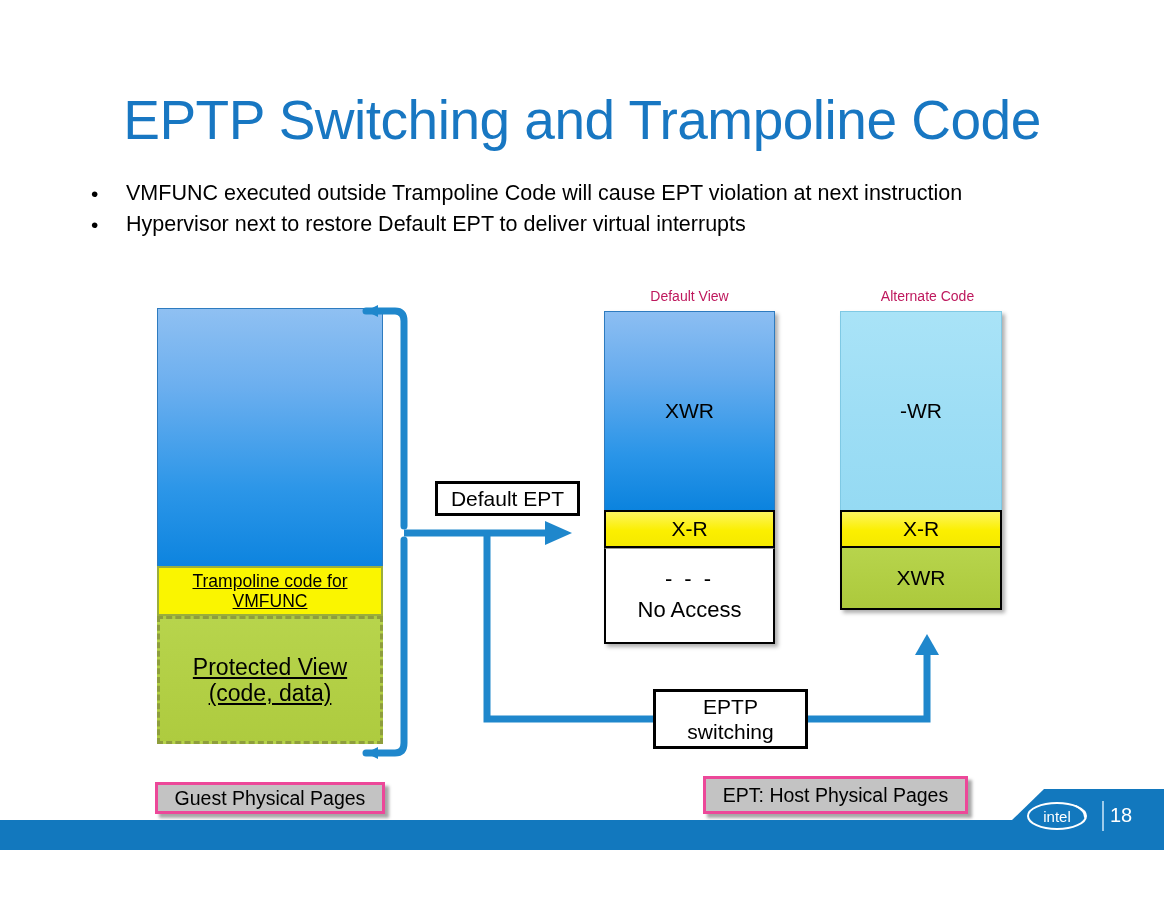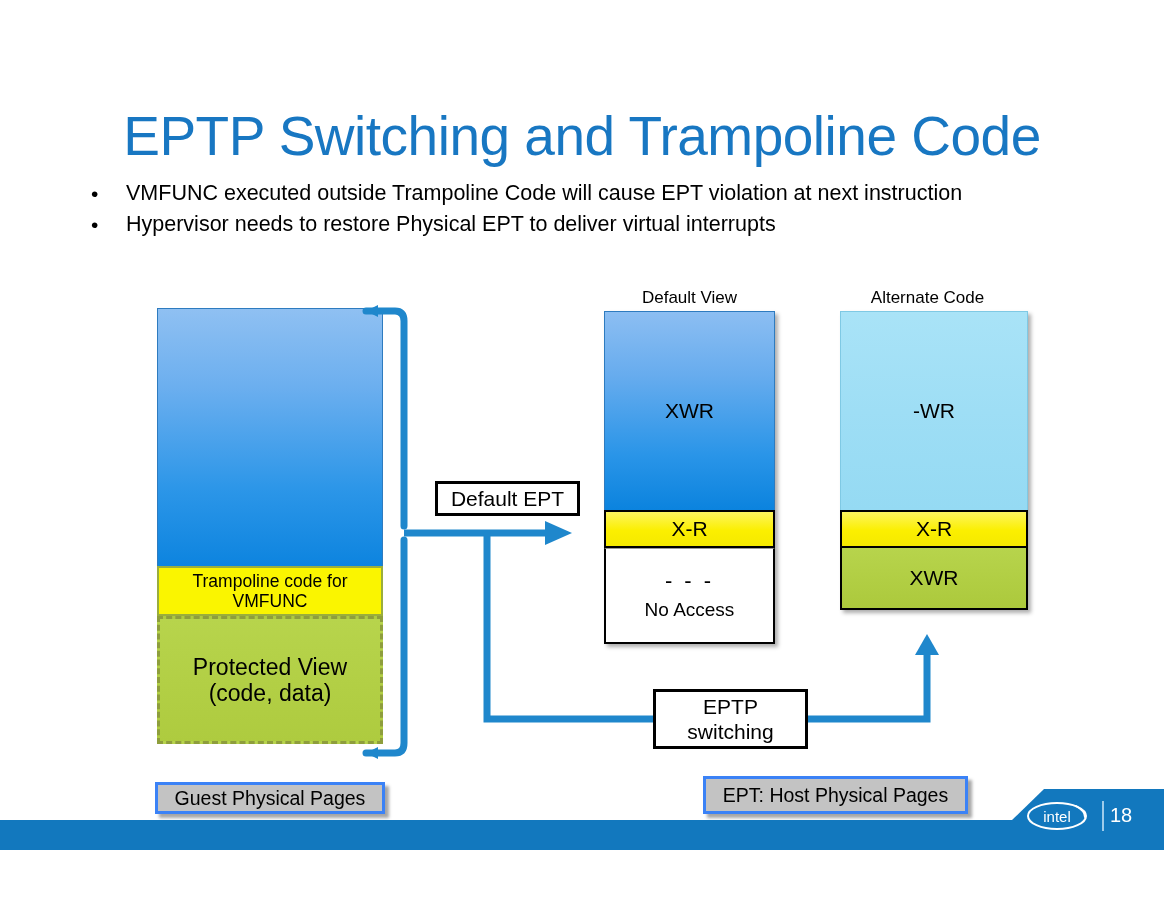--- a/index.html
+++ b/index.html
@@ -15,21 +15,21 @@
     width: 1164px;
     height: 899px;
     background: #ffffff;
     overflow: hidden;
   }
 
   
   #title {
     position: absolute;
     left: 0px;
-    top: 104px;
+    top: 88px;
     width: 1164px;
     text-align: center;
     font-size: 55px;
     color: #1877C2;
     letter-spacing: -0.5px;
     white-space: nowrap;
   }
 
   
   #bullets {
@@ -63,21 +63,21 @@
     display: flex;
     align-items: center;
     justify-content: center;
     flex-direction: column;
     text-align: right;
     color: #000;
   }
   .seg .lbl { line-height: 1.15; }
 
   
-  #guest-stack { left: 157px; top: 308px; width: 226px; }
+  #guest-stack { left: 157px; top: 308px; width: 226px; text-decoration: underline; }
   #guest-blue {
     height: 258px;
     background: linear-gradient(to bottom, #8FC0F2 0%, #6CAFEF 30%, #2C96E8 70%, #0D84DF 100%);
     border: 1px solid #2E7BBF;
     border-bottom: none;
   }
   #guest-yellow {
     height: 50px;
     background: #FAF500;
     border: 2px solid #9AAE3D;
@@ -106,24 +106,24 @@
     border: 2px solid #000000;
     font-size: 21px;
   }
   #dv-white {
     height: 96px;
     background: #FFFFFF;
     border: 2px solid #000000;
     border-top: 1px solid #9a9a9a;
   }
   #dv-white .dashes { font-size: 22px; letter-spacing: 3px; line-height: 1; margin-bottom: 7px; }
-  #dv-white .noacc { font-size: 19px; }
-
-  
-  #alt-stack { left: 840px; top: 311px; width: 188px; }
+  #dv-white .noacc { font-size: 22px; }
+
+  
+  #alt-stack { left: 840px; top: 311px; width: 162px; }
   #av-cyan {
     height: 199px;
     background: linear-gradient(to bottom, #A9E3F7 0%, #9EDEF5 50%, #95DAF3 100%);
     border: 1px solid #7FC9E4;
     border-bottom: none;
     font-size: 21px;
   }
   #av-yellow {
     height: 38px;
     background: linear-gradient(to bottom, #FDF55E 0%, #FBEF00 55%, #F5E900 100%);
@@ -135,22 +135,22 @@
     background: linear-gradient(to bottom, #B7D44C 0%, #ACC93C 100%);
     border: 2px solid #000000;
     border-top: none;
     font-size: 21px;
   }
   .shadowed { box-shadow: 3px 3px 4px rgba(0,0,0,0.32); }
 
   
   .col-header {
     position: absolute;
-    font-size: 17px;
-    color: #000000;
+    font-size: 14px;
+    color: #be185d;
     text-align: center;
     white-space: nowrap;
   }
   #hdr-default { left: 604px; top: 288px; width: 171px; }
   #hdr-alt     { left: 840px; top: 288px; width: 175px; }
 
   
   .callout {
     position: absolute;
     box-sizing: border-box;
@@ -167,21 +167,21 @@
     line-height: 1.2;
   }
   #box-default-ept { left: 435px; top: 481px; width: 145px; height: 35px; }
   #box-eptp-switch { left: 653px; top: 689px; width: 155px; height: 60px; }
 
   
   .gray-label {
     position: absolute;
     box-sizing: border-box;
     background: #C3C3C3;
-    border: 3px solid #3b82f6;
+    border: 3px solid #ec4899;
     display: flex;
     align-items: center;
     justify-content: center;
     font-size: 19.5px;
     color: #000;
     box-shadow: 4px 4px 3px rgba(0,0,0,0.35);
     white-space: nowrap;
   }
   #lbl-guest { left: 155px; top: 782px; width: 230px; height: 32px; }
   #lbl-host  { left: 703px; top: 776px; width: 265px; height: 38px; }
@@ -246,21 +246,21 @@
 
   <div id="title">EPTP Switching and Trampoline Code</div>
 
   <div id="bullets">
     <div class="bullet">
       <span class="dot">•</span>
       <span>VMFUNC executed outside Trampoline Code will cause EPT violation at next instruction</span>
     </div>
     <div class="bullet">
       <span class="dot">•</span>
-      <span>Hypervisor needs to restore Physical EPT to deliver virtual interrupts</span>
+      <span>Hypervisor next to restore Default EPT to deliver virtual interrupts</span>
     </div>
   </div>
 
   <svg id="connectors" viewBox="0 0 1164 899" xmlns="http://www.w3.org/2000/svg">
 
     <path d="M 366 311 L 395 311 Q 404 311 404 321 L 404 526" stroke="#1F87CC" stroke-width="7" fill="none" stroke-linecap="round"></path>
     <path d="M 366 753 L 395 753 Q 404 753 404 743 L 404 540" stroke="#1F87CC" stroke-width="7" fill="none" stroke-linecap="round"></path>
 
     <path d="M 366 311 l 12 -6 l 0 12 z" fill="#1F87CC"></path>
     <path d="M 366 753 l 12 -6 l 0 12 z" fill="#1F87CC"></path>

